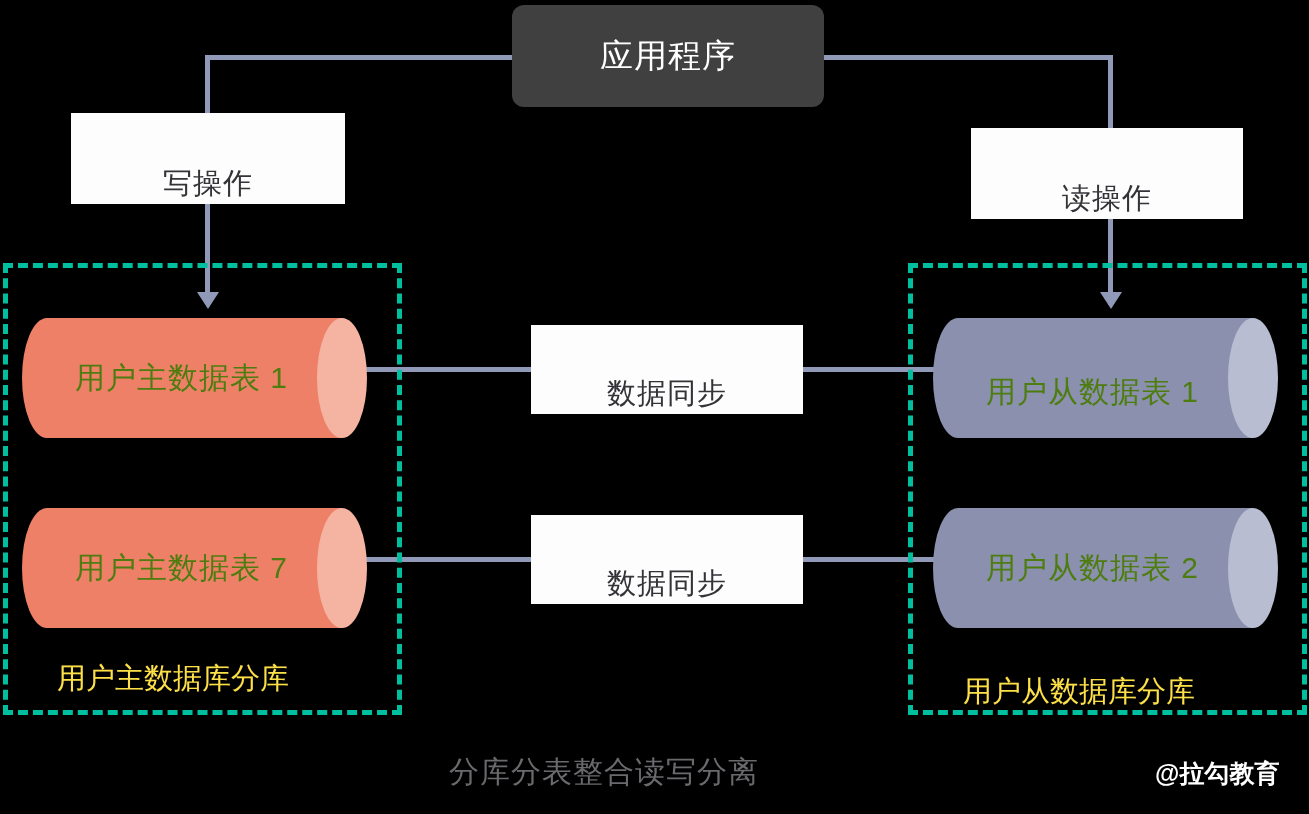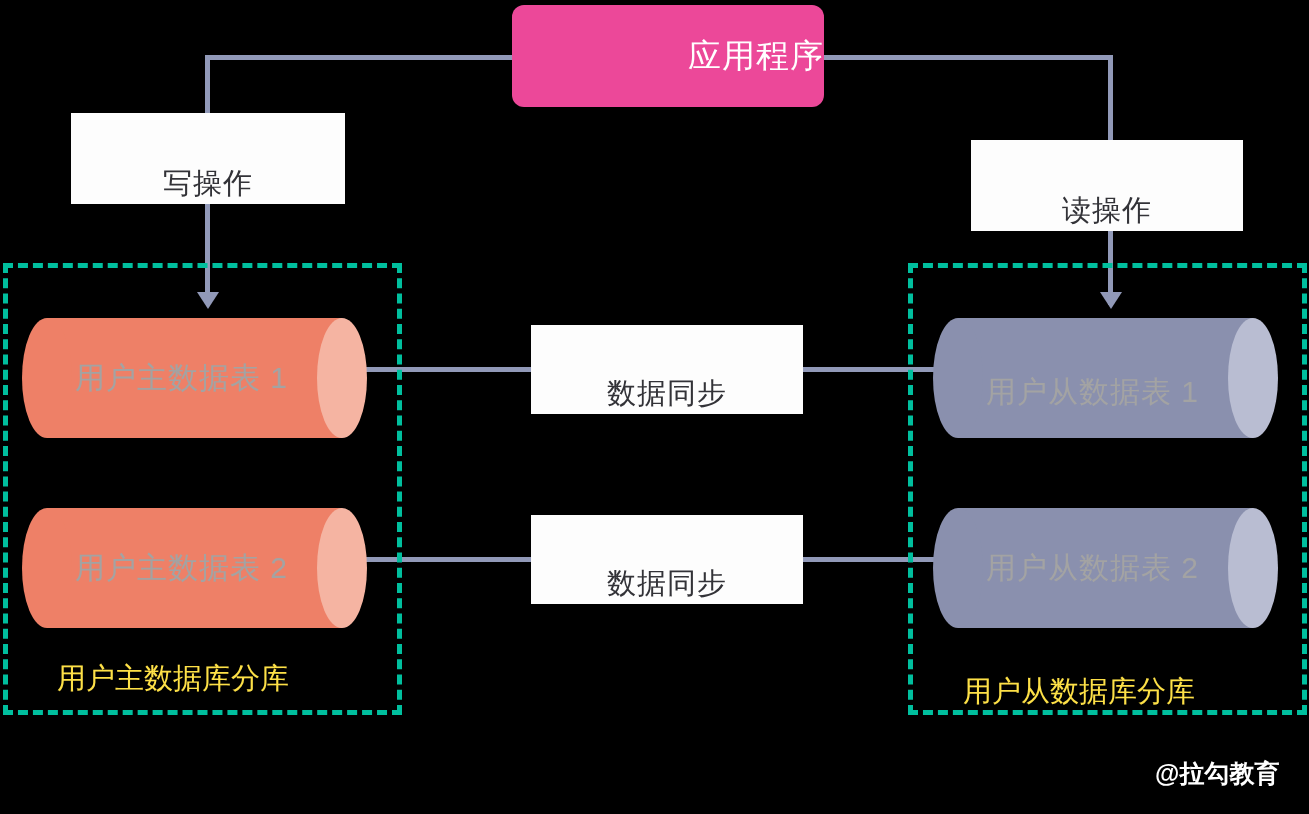--- a/index.html
+++ b/index.html
@@ -26,25 +26,25 @@
   .group-label {
     color: #fde047;
     font-size: 29px;
     line-height: 1;
     white-space: nowrap;
   }
 
   
   .app-box {
     box-sizing: border-box;
-    background: #ec4899;
+    background: #404040;
     border-radius: 12px;
     display: flex;
     align-items: center;
-    justify-content: flex-end;
+    justify-content: center;
     color: #ffffff;
     font-size: 33px;
     letter-spacing: 1px;
   }
 
   
   .white-box {
     box-sizing: border-box;
     background: #fdfdfd;
     display: flex;
@@ -86,21 +86,21 @@
   .cyl .cap-right {
     position: absolute;
     top: 0;
     border-radius: 50%;
   }
   .cyl .cyl-label {
     position: absolute;
     top: 0; left: 0;
     display: flex;
     align-items: center;
-    color: #a3a3a3;
+    color: #4d7c0f;
     font-size: 30px;
     letter-spacing: 1px;
     white-space: nowrap;
     padding-left: 28px;
     box-sizing: border-box;
   }
 
   
   .caption {
     color: #6a6a6e;
@@ -145,36 +145,36 @@
   <div class="abs group-label" style="left:963px; top:664px;margin-top:13px;">用户从数据库分库</div>
 
   <div class="abs app-box" style="left:512px; top:5px; width:312px; height:102px;">
     <span>应用程序</span>
   </div>
 
   <div class="abs white-box" style="left:71px; top:113px; width:274px; height:91px;">
     <span>写操作</span>
   </div>
 
-  <div class="abs white-box" style="left:971px; top:128px; width:272px; height:91px;margin-top:12px;">
+  <div class="abs white-box" style="left:971px; top:128px; width:272px; height:91px;">
     <span>读操作</span>
   </div>
 
   <div class="abs cyl" style="left:47px; top:318px; width:320px; height:120px;">
     <div class="body" style="width:295px; height:120px; background:#ee8067;"></div>
     <div class="cap-left" style="width:50px; height:120px; background:#ee8067; left:-25px;"></div>
     <div class="cap-right" style="left:270px; width:50px; height:120px; background:#f5b4a2;"></div>
     <div class="cyl-label" style="width:320px; height:120px;">用户主数据表 1</div>
   </div>
 
   <div class="abs cyl" style="left:47px; top:508px; width:320px; height:120px;">
     <div class="body" style="width:295px; height:120px; background:#ee8067;"></div>
     <div class="cap-left" style="width:50px; height:120px; background:#ee8067; left:-25px;"></div>
     <div class="cap-right" style="left:270px; width:50px; height:120px; background:#f5b4a2;"></div>
-    <div class="cyl-label" style="width:320px; height:120px;">用户主数据表 2</div>
+    <div class="cyl-label" style="width:320px; height:120px;">用户主数据表 7</div>
   </div>
 
   <div class="abs cyl" style="left:958px; top:318px; width:320px; height:120px;">
     <div class="body" style="width:295px; height:120px; background:#8a90ae;"></div>
     <div class="cap-left" style="width:50px; height:120px; background:#8a90ae; left:-25px;"></div>
     <div class="cap-right" style="left:270px; width:50px; height:120px; background:#b9bdd2;"></div>
     <div class="cyl-label" style="width:320px; height:148px;">用户从数据表 1</div>
   </div>
 
   <div class="abs cyl" style="left:958px; top:508px; width:320px; height:108px;">
@@ -185,16 +185,17 @@
   </div>
 
   <div class="abs white-box" style="left:531px; top:325px; width:272px; height:89px;">
     <span>数据同步</span>
   </div>
 
   <div class="abs white-box" style="left:531px; top:515px; width:272px; height:89px;">
     <span>数据同步</span>
   </div>
 
+  <div class="abs caption" style="left:449px; top:752px;">分库分表整合读写分离</div>
 
   <div class="abs watermark" style="left:1155px; top:757px;">@拉勾教育</div>
 
 </div>
 
 </body></html>

